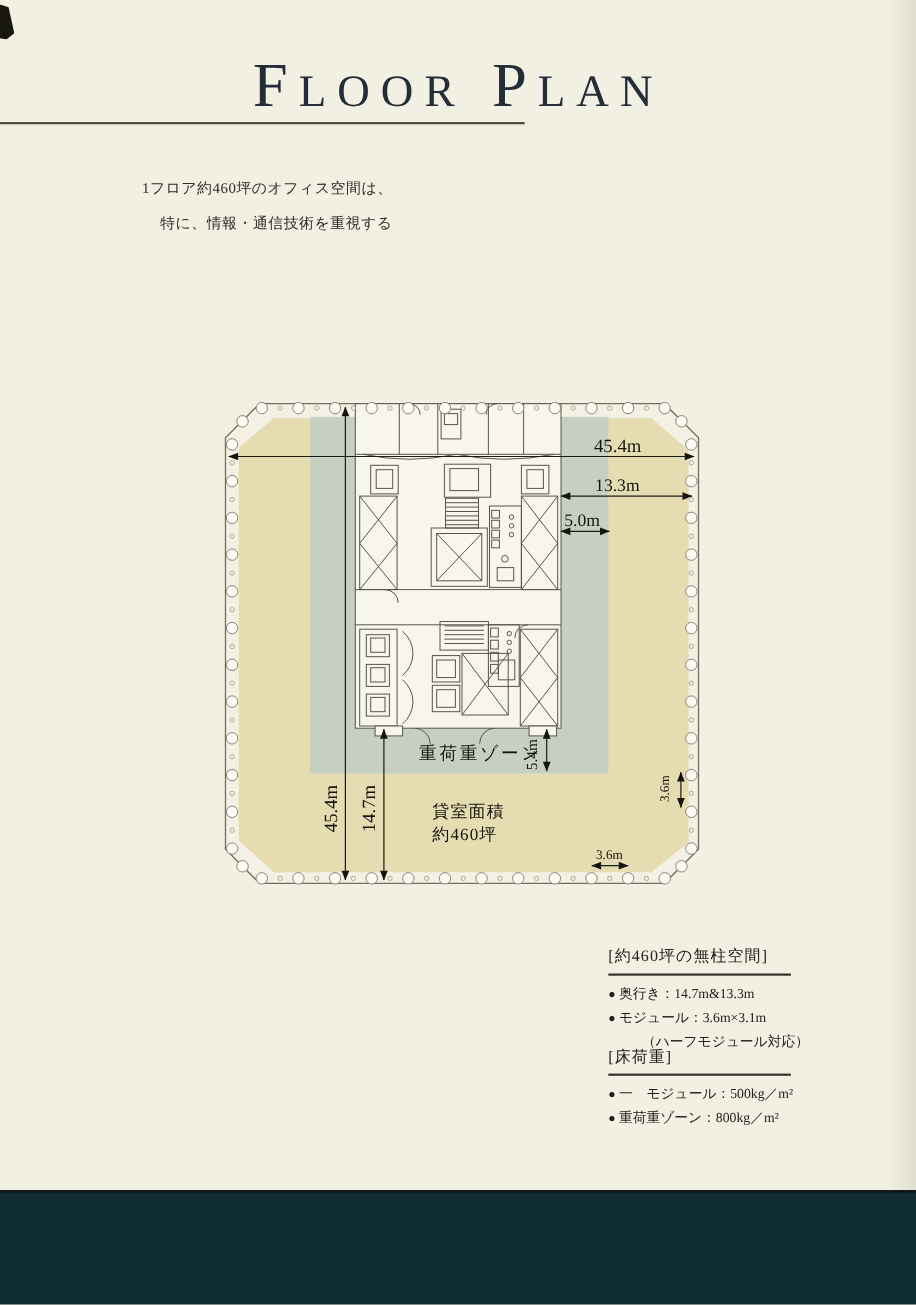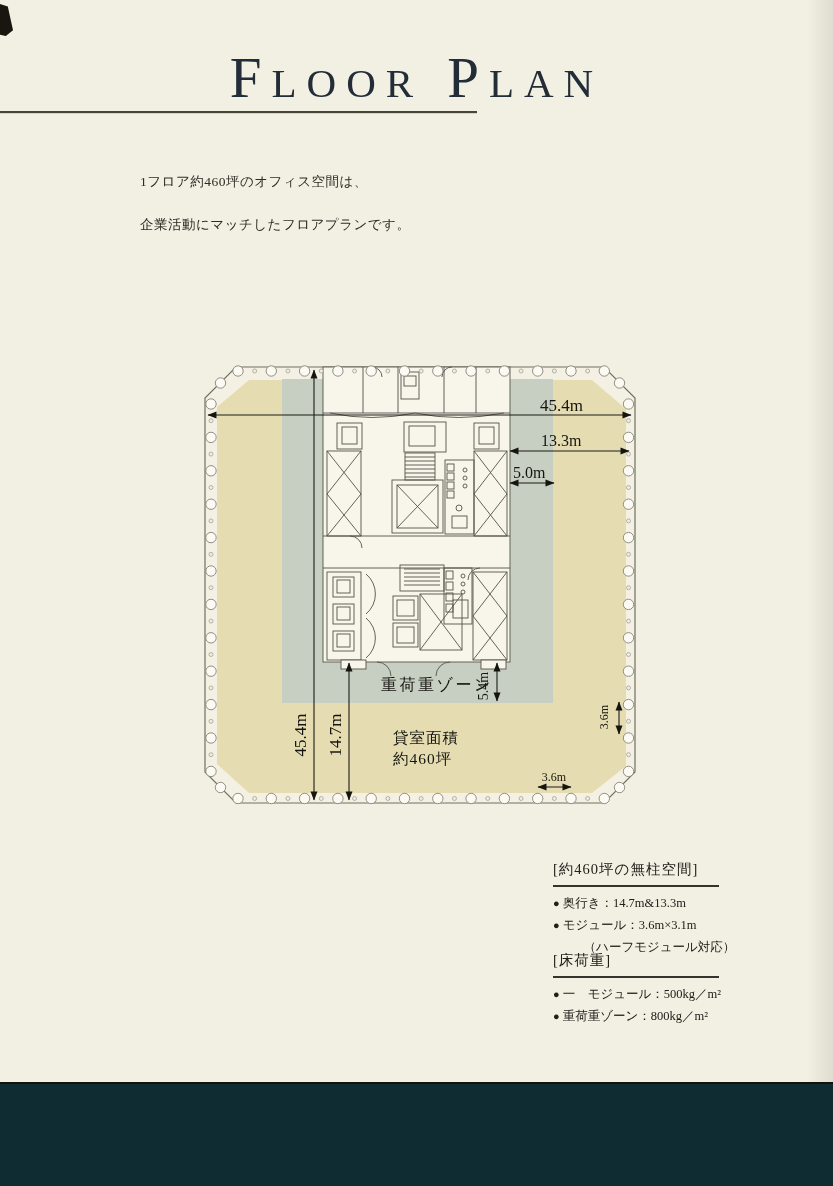--- a/index.html
+++ b/index.html
@@ -23,21 +23,21 @@
     text-align:center;color:#222d38;font-weight:normal;line-height:60px;
     letter-spacing:10px;white-space:nowrap;
   }
   .title .cap{font-size:57px;}
   .title .small{font-size:41px;}
   .title .word-gap{display:inline-block;width:24px;}
   .title-rule{position:absolute;top:111px;left:0;width:477px;height:2px;background:#45453a;}
   .title-rule:after{content:"";position:absolute;left:0;top:2px;width:477px;height:1px;background:#d6d3c4;}
   
   .intro{position:absolute;left:125px;top:153px;color:#2c2c25;font-size:13.5px;letter-spacing:0.5px;}
-  .intro p{margin:15px;line-height:27.5px;white-space:nowrap;}
+  .intro p{margin:4px;line-height:27.5px;white-space:nowrap;text-align:right;}
   
   .plan-svg{position:absolute;left:185px;top:350px;width:470px;height:478px;}
   .col{fill:#fcfaf2;stroke:#85857a;stroke-width:0.9;}
   .mul{fill:#f1eee0;stroke:#9a9a8c;stroke-width:0.7;}
   .dimline{stroke:#1b1b16;stroke-width:1.1;}
   .dimtext{fill:#15150f;}
   .coreline{stroke:#54544a;stroke-width:0.9;fill:none;}
   
   .spec{position:absolute;left:553px;width:200px;color:#20201a;}
   .spec h2{margin:0;font-size:14.5px;font-weight:normal;letter-spacing:1px;white-space:nowrap;}
@@ -57,21 +57,21 @@
 <div class="page">
 
   <div class="corner-mark"></div>
   <div class="edge-shade"></div>
 
   <h1 class="title"><span class="cap">F</span><span class="small">LOOR</span><span class="word-gap"></span><span class="cap">P</span><span class="small">LAN</span></h1>
   <div class="title-rule"></div>
 
   <div class="intro">
     <p>1フロア約460坪のオフィス空間は、</p>
-    <p>企業活動にマッチしたフロアプランです。</p>
+    <p>特に、情報・通信技術を重視する</p>
   </div>
 
   <svg class="plan-svg" viewBox="185 350 470 478" xmlns="http://www.w3.org/2000/svg">
     <defs>
       <marker id="ah" viewBox="0 0 10 8" markerWidth="10" markerHeight="8" refX="9" refY="4" orient="auto-start-reverse" markerUnits="userSpaceOnUse">
         <path d="M0.5,0.5 L9.5,4 L0.5,7.5 Z" fill="#15150f"></path>
       </marker>
     </defs>
 
     <path d="M236,367 H604 L635,398 V772 L604,803 H236 L205,772 V398 Z" fill="#f4f1e4" stroke="#70705f" stroke-width="1.2"></path>

